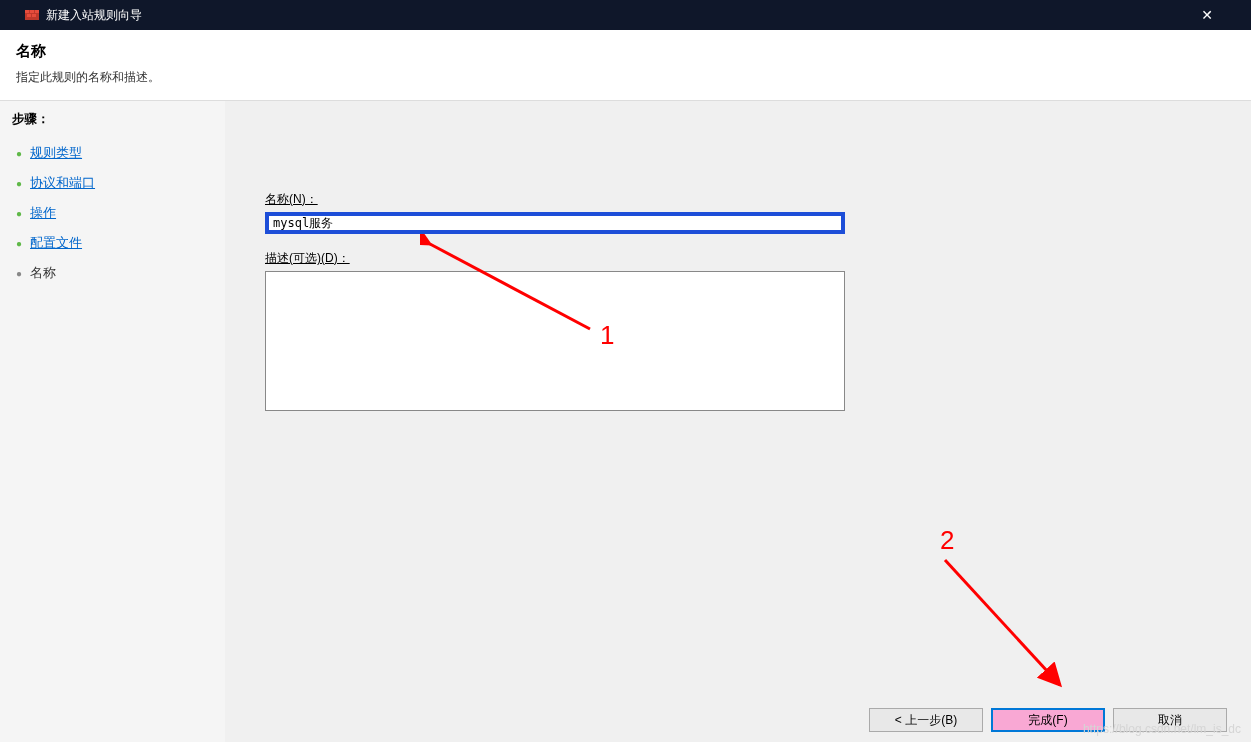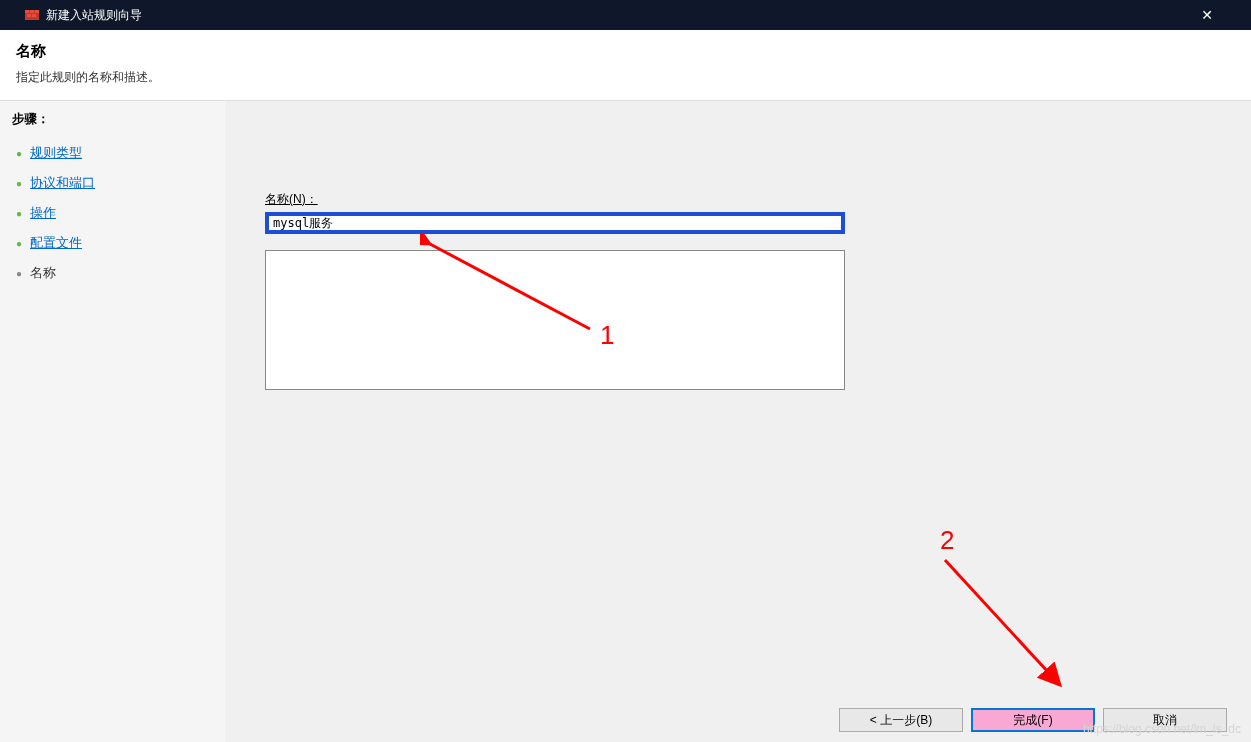--- a/index.html
+++ b/index.html
@@ -140,21 +140,21 @@
       text-decoration: underline;
     }
     .footer {
       position: absolute;
       bottom: 14px;
       right: 24px;
       display: flex;
       gap: 8px;
     }
     .btn {
-      width: 124px;
+      width: 114px;
       height: 24px;
       border: 1px solid #aaa;
       background: #e8e8e8;
       font-size: 12px;
       cursor: pointer;
       font-family: inherit;
       display: flex;
       align-items: center;
       justify-content: center;
     }
@@ -255,20 +255,23 @@
   </div>
 
   <div class="main-panel">
     <div class="field-group">
       <div class="field-label">
         <span>名称(</span><span class="underline">N</span><span>)：</span>
       </div>
       <input type="text" class="name-input" value="mysql服务" style="">
     </div>
     <div class="field-group">
+      <div class="field-label">
+        <span>描述(可选)(</span><span class="underline">D</span><span>)：</span>
+      </div>
       <textarea class="desc-textarea" style=""></textarea>
     </div>
 
     <div class="footer">
       <button class="btn">&lt; 上一步(B)</button>
       <button class="btn primary">完成(F)</button>
       <button class="btn">取消</button>
     </div>
   </div>
 </div>

